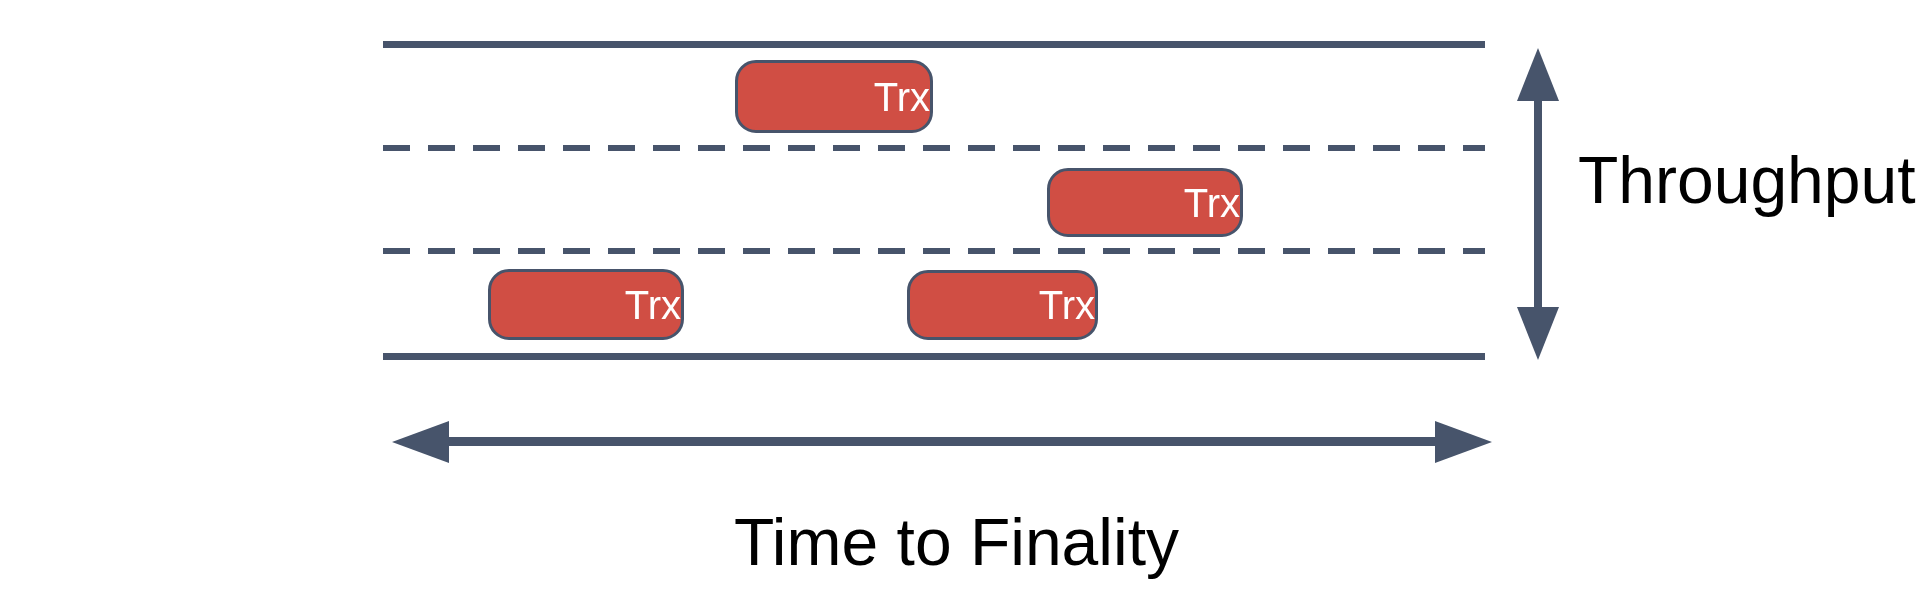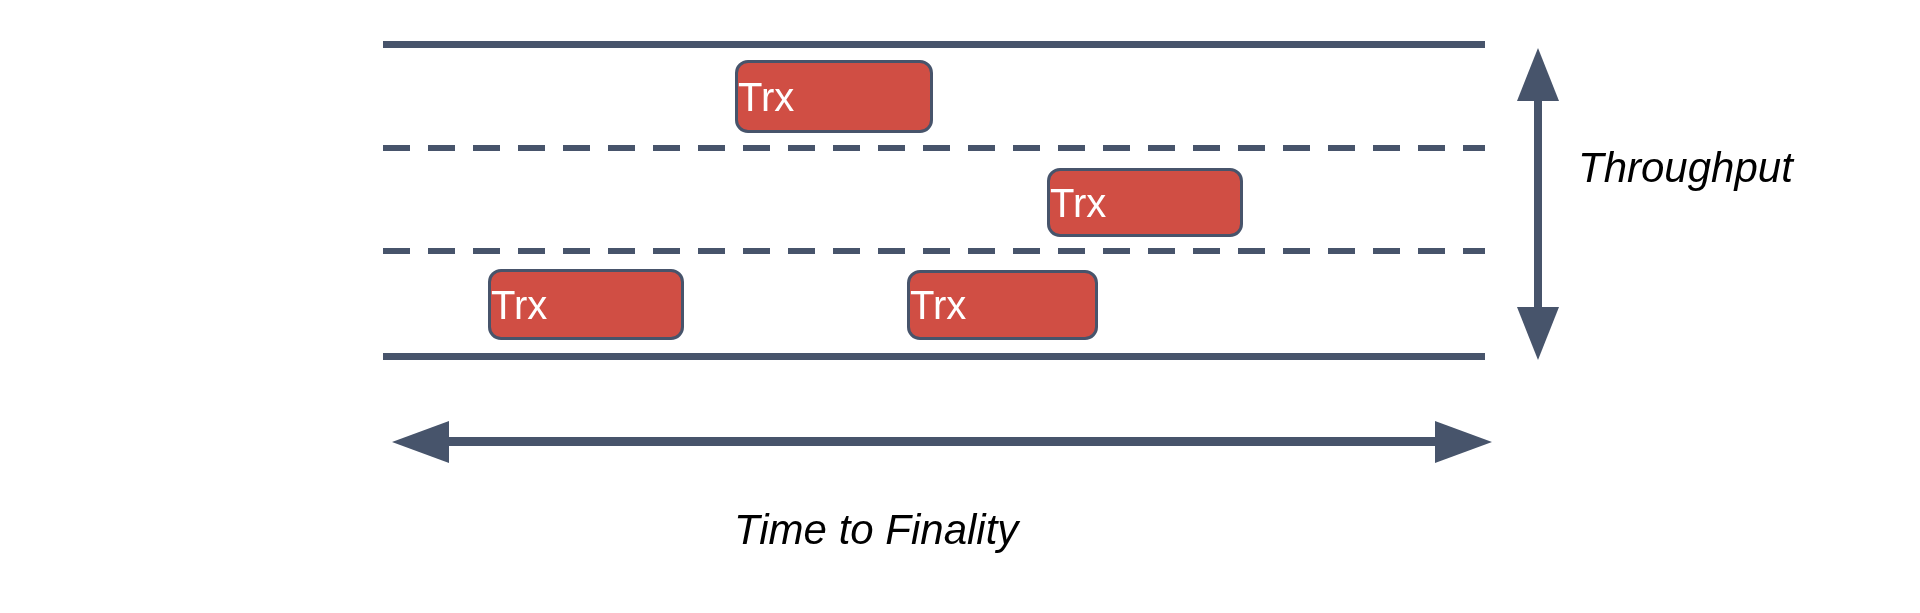--- a/index.html
+++ b/index.html
@@ -35,39 +35,38 @@
     background: repeating-linear-gradient(
       to right,
       var(--stroke) 0px, var(--stroke) 27px,
       transparent 27px, transparent 45px
     );
   }
   .trx-box {
     position: absolute;
     display: flex;
     align-items: center;
-    justify-content: flex-start;
+    justify-content: flex-end;
     background: var(--trx-fill);
     border: 3px solid var(--stroke);
-    border-radius: 13px;
+    border-radius: 21px;
     color: var(--trx-text);
     font-size: 40px;
     line-height: 1;
   }
   .arrow {
     position: absolute;
     color: var(--stroke);
   }
   .axis-label {
     position: absolute;
     color: var(--label-text);
-    font-size: 42px;
+    font-size: 66px;
     line-height: 1;
     white-space: nowrap;
-    font-style: italic;
   }
   .label-throughput { left: 1578px; top: 147px; }
   .label-time { left: 734px; top: 509px; width: 400px; }
 </style>
 </head>
 <body>
 
 <div class="canvas">
 
   <div class="lane-line solid" style="top:41px"></div>

